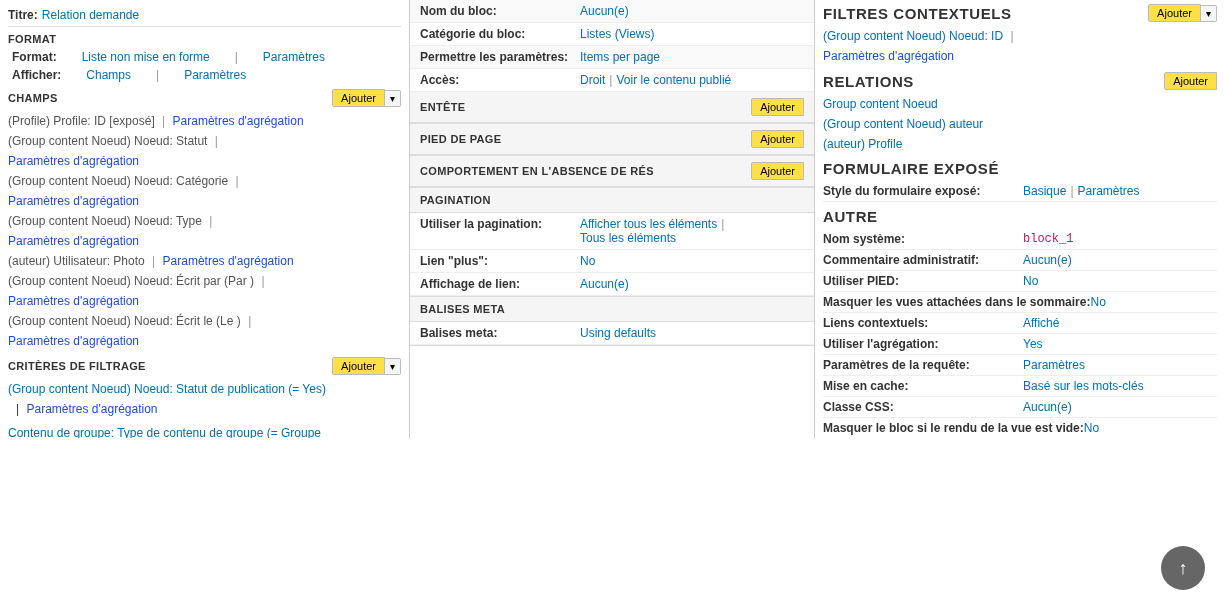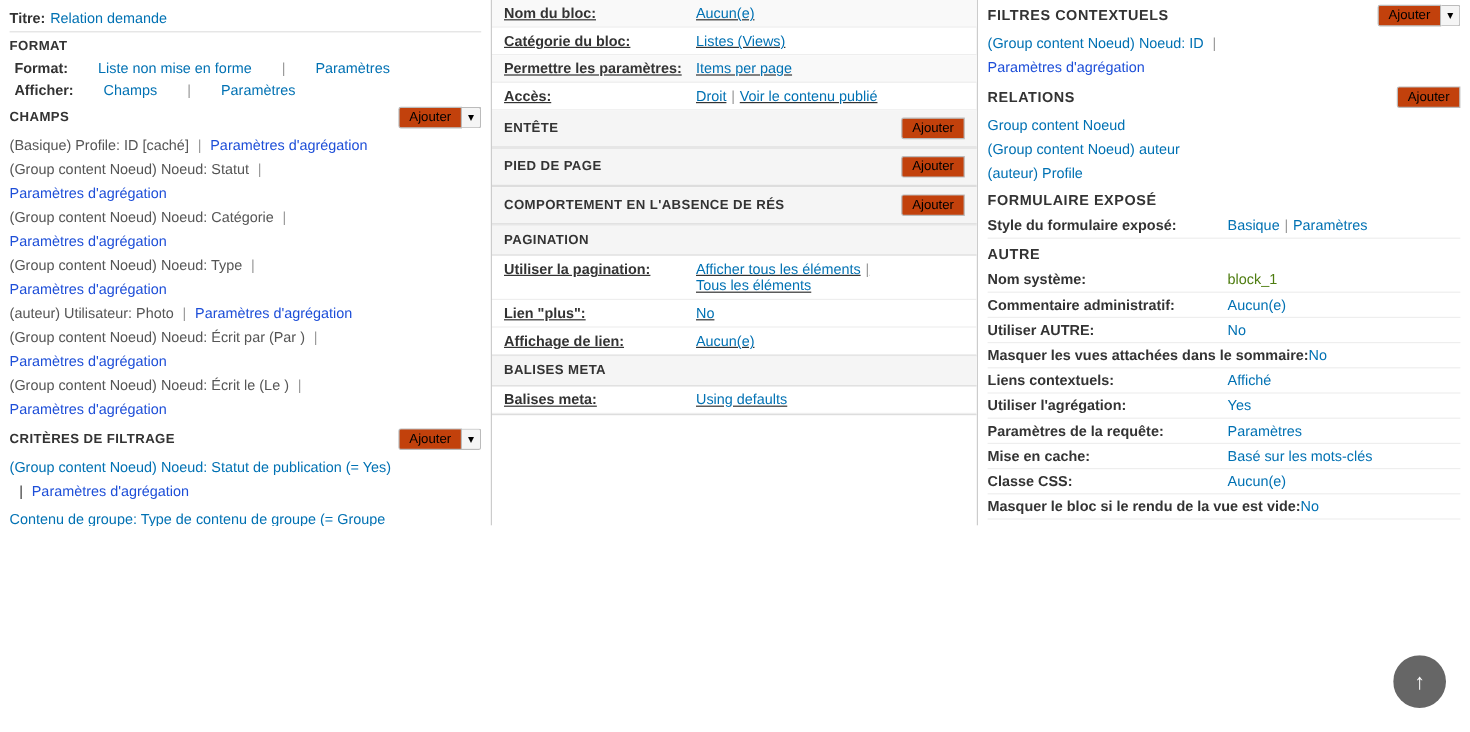--- a/index.html
+++ b/index.html
@@ -75,21 +75,21 @@
     }
 
     .separator { color: #999; margin: 0 4px; }
 
     .btn-group {
       display: flex;
       align-items: center;
     }
 
     .btn {
-      background: #c2410c;
+      background: #fde047;
       border: 1px solid #bbb;
       padding: 2px 8px;
       font-size: 11px;
       cursor: pointer;
       border-radius: 2px 0 0 2px;
     }
 
     .btn-arrow {
       background: #f5f5f5;
       border: 1px solid #bbb;
@@ -138,21 +138,20 @@
       font-size: 11px;
       color: #333;
       letter-spacing: 0.03em;
     }
 
     .mid-row {
       display: flex;
       align-items: flex-start;
       padding: 4px 10px;
       border-bottom: 1px solid #eee;
-      text-decoration: underline;
     }
 
     .mid-row-label {
       font-weight: bold;
       color: #333;
       min-width: 160px;
       flex-shrink: 0;
     }
 
     .mid-inline {
@@ -174,40 +173,40 @@
 
     .right-section-header {
       display: flex;
       align-items: center;
       justify-content: space-between;
       margin-bottom: 4px;
     }
 
     .right-section-title {
       font-weight: bold;
-      font-size: 12px;
+      font-size: 15px;
       color: #333;
       letter-spacing: 0.04em;
     }
 
     .right-row {
       display: flex;
       align-items: flex-start;
       padding: 3px 0;
       border-bottom: 1px solid #eee;
     }
 
     .right-row-label {
       font-weight: bold;
       color: #333;
       min-width: 200px;
       flex-shrink: 0;
     }
 
-    .right-row-value { color: #4d7c0f; }
+    .right-row-value { color: #be185d; font-family: Liberation Mono, monospace; }
 
     .back-to-top {
       position: fixed;
       bottom: 20px;
       right: 20px;
       width: 44px;
       height: 44px;
       background: #666;
       border-radius: 50%;
       display: flex;
@@ -254,21 +253,21 @@
       <span class="section-title">CHAMPS</span>
       <div class="btn-group">
         <button class="btn">Ajouter</button>
         <button class="btn-arrow">▾</button>
       </div>
     </div>
 
     <div class="fields-section">
 
       <div class="field-item">
-        <span class="field-text">(Basique) Profile: ID [caché]</span>
+        <span class="field-text">(Profile) Profile: ID [exposé]</span>
         <span class="field-separator">|</span>
         <a class="link-bold" href="#">Paramètres d'agrégation</a>
       </div>
 
       <div class="field-item">
         <span class="field-text">(Group content Noeud) Noeud: Statut</span>
         <span class="field-separator">|</span>
       </div>
       <div class="field-item">
         <a class="link-bold" href="#">Paramètres d'agrégation</a>
@@ -499,21 +498,21 @@
 
       <div class="right-row">
         <span class="right-row-label">Nom système:</span>
         <span class="right-row-value">block_1</span>
       </div>
       <div class="right-row">
         <span class="right-row-label">Commentaire administratif:</span>
         <a class="link-blue" href="#">Aucun(e)</a>
       </div>
       <div class="right-row">
-        <span class="right-row-label">Utiliser AUTRE:</span>
+        <span class="right-row-label">Utiliser PIED:</span>
         <a class="link-blue" href="#">No</a>
       </div>
       <div class="right-row">
         <span class="right-row-label">Masquer les vues attachées dans le sommaire:</span>
         <a class="link-blue" href="#">No</a>
       </div>
       <div class="right-row">
         <span class="right-row-label">Liens contextuels:</span>
         <a class="link-blue" href="#">Affiché</a>
       </div>

